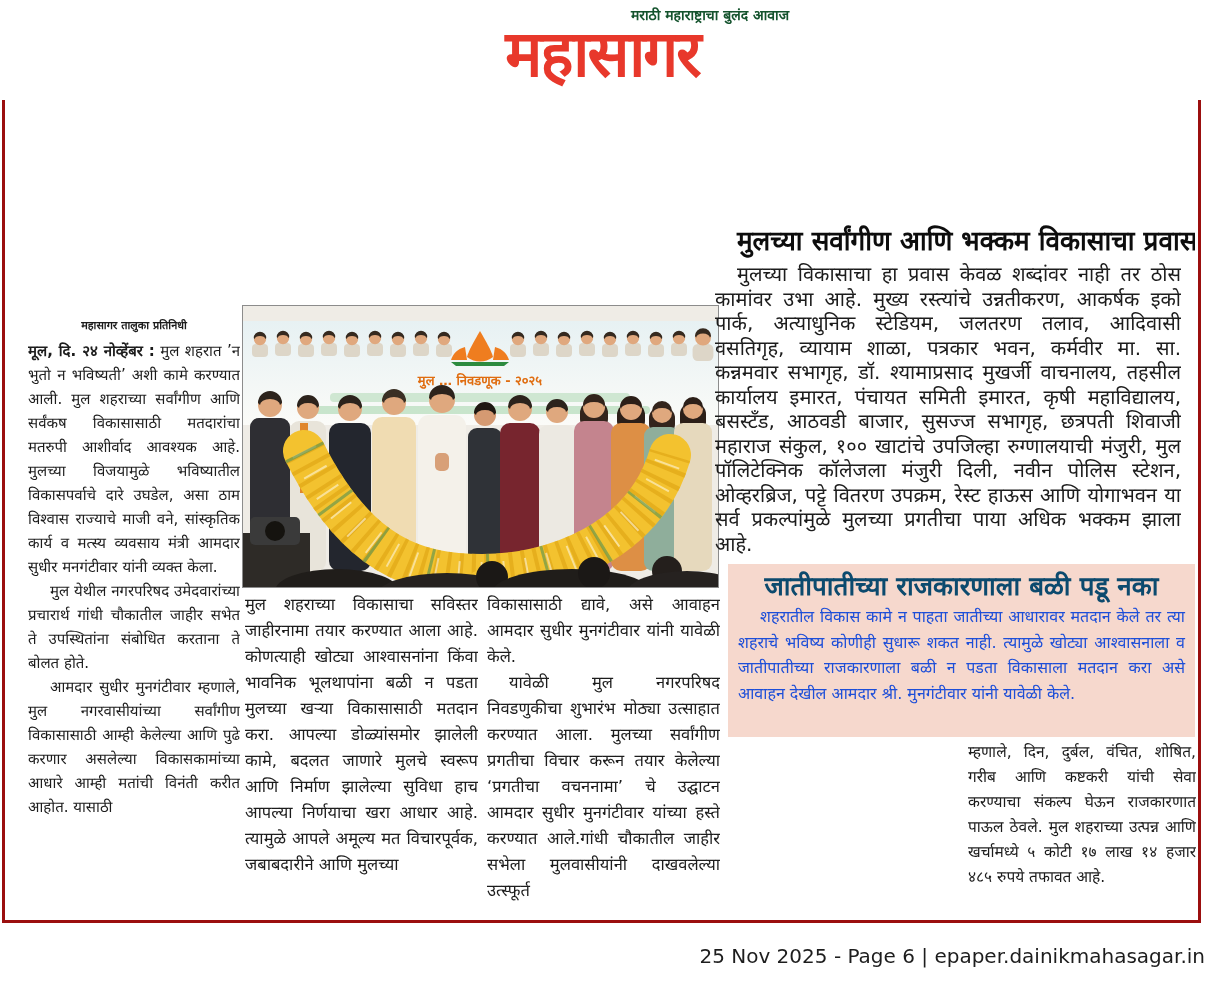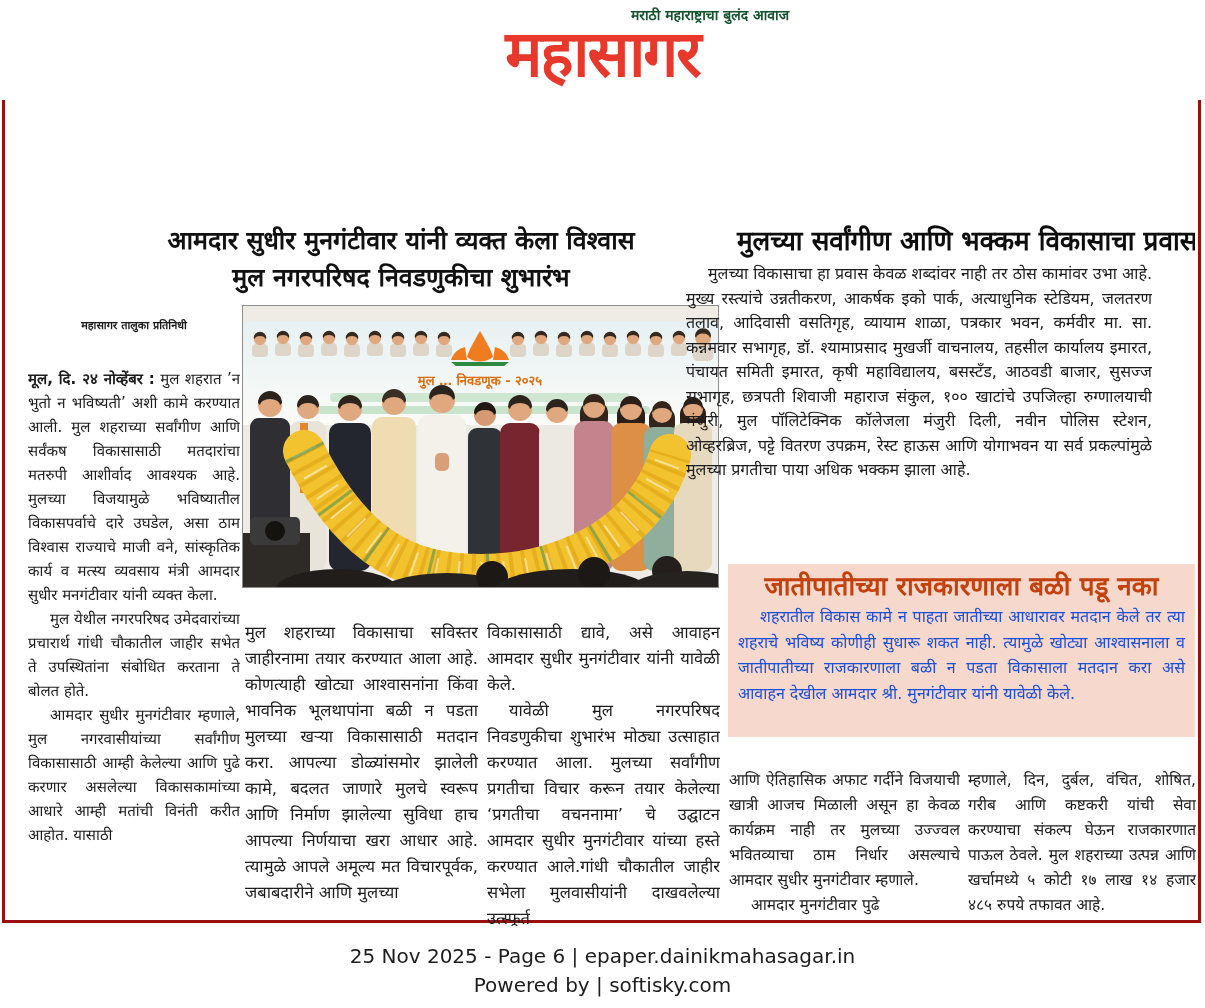--- a/index.html
+++ b/index.html
@@ -18,66 +18,62 @@
   .headline-wrap { position:absolute; top:104px; left:18px; width:1168px; text-align:center; overflow:hidden; }
   .headline { display:inline-block; white-space:nowrap; font-size:56px; font-weight:bold;
               color:#0d0d0d; line-height:96px; letter-spacing:-1px; }
 
   .subheadline { position:absolute; top:222px; left:92px; width:618px; text-align:center;
                  font-weight:bold; color:#111; }
   .subheadline .line { display:inline-block; white-space:nowrap; font-size:25px; line-height:37px; }
 
   .col { position:absolute; overflow:hidden; color:#1c1c1c; text-align:justify; }
   .col p { text-indent:22px; }
-  .col p.noindent { text-indent:0;margin-top:28px; }
+  .col p.noindent { text-indent:0; }
 
   .left-col { left:28px; top:313px; width:212px; height:606px; font-size:15px; line-height:24px; }
   .byline { text-align:center; font-weight:bold; font-size:11px; line-height:26px; text-indent:0 !important; }
   .dateline { font-weight:bold; }
 
   .photo { position:absolute; left:242px; top:305px; width:477px; height:283px; }
 
   .midcol-a { left:245px; top:592px; width:233px; height:334px; font-size:16.5px; line-height:26px; }
   .midcol-b { left:487px; top:592px; width:233px; height:334px; font-size:16.5px; line-height:26px; }
 
   .right-heading-wrap { position:absolute; left:729px; top:222px; width:466px; overflow:hidden;text-decoration:underline; }
   .right-heading { display:inline-block; white-space:nowrap; font-size:27px; font-weight:bold;
                    color:#0d0d0d; line-height:38px; }
-  .right-body { left:686px; top:262px; width:466px; height:296px; font-size:16px; line-height:24.5px; }
+  .right-body { left:715px; top:262px; width:466px; height:296px; font-size:20px; line-height:24.5px; }
 
   .highlight-box { position:absolute; left:728px; top:564px; width:467px; height:173px;
                    background:#f6d8cd; padding:4px 10px 6px 10px; overflow:hidden; }
   .hl-heading-wrap { width:447px; text-align:center; overflow:hidden; }
   .hl-heading { display:inline-block; white-space:nowrap; font-size:26px; font-weight:bold;
-                color:#c2410c; line-height:36px; }
+                color:#0c4a6e; line-height:36px; }
   .hl-body { font-size:16px; line-height:25.5px; text-align:justify; color:#1d4ed8; }
   .hl-body p { text-indent:22px; }
 
   .brcol-a { left:729px; top:740px; width:231px; height:188px; font-size:15.5px; line-height:25px; }
   .brcol-b { left:968px; top:740px; width:228px; height:188px; font-size:15.5px; line-height:25px; }
 
-  .footer { position:absolute; left:0; width:100%; text-align:center; color:#1d1d1d; font-size:20px; }
+  .footer { position:absolute; left:0; width:100%; text-align:right; color:#1d1d1d; font-size:20px; }
   .footer1 { top:944px; }
   .footer2 { top:973px; }
 </style>
 </head>
 <body>
 
 <div class="page">
 
   <div class="tagline">मराठी महाराष्ट्राचा बुलंद आवाज</div>
   <div class="masthead">महासागर</div>
 
   <div class="frame"></div>
 
 
-  <div class="subheadline">
-    <span class="line fitw">आमदार सुधीर मुनगंटीवार यांनी व्यक्त केला विश्वास</span><br>
-    <span class="line fitw">मुल नगरपरिषद निवडणुकीचा शुभारंभ</span>
-  </div>
 
   <div class="col left-col">
     <p class="byline">महासागर तालुका प्रतिनिधी</p>
     <p class="noindent"><span class="dateline">मूल, दि. २४ नोव्हेंबर :</span> <span>मुल शहरात ’न भुतो न भविष्यती’ अशी कामे करण्यात आली. मुल शहराच्या सर्वांगीण आणि सर्वंकष विकासासाठी मतदारांचा मतरुपी आशीर्वाद आवश्यक आहे. मुलच्या विजयामुळे भविष्यातील विकासपर्वाचे दारे उघडेल, असा ठाम विश्वास राज्याचे माजी वने, सांस्कृतिक कार्य व मत्स्य व्यवसाय मंत्री आमदार सुधीर मनगंटीवार यांनी व्यक्त केला.</span></p>
     <p>मुल येथील नगरपरिषद उमेदवारांच्या प्रचारार्थ गांधी चौकातील जाहीर सभेत ते उपस्थितांना संबोधित करताना ते बोलत होते.</p>
     <p>आमदार सुधीर मुनगंटीवार म्हणाले, मुल नगरवासीयांच्या सर्वांगीण विकासासाठी आम्ही केलेल्या आणि पुढे करणार असलेल्या विकासकामांच्या आधारे आम्ही मतांची विनंती करीत आहोत. यासाठी</p>
   </div>
 
   <svg class="photo" viewBox="0 0 477 283" aria-hidden="true">
     <defs>
@@ -234,24 +230,19 @@
 
   <div class="highlight-box">
     <div class="hl-heading-wrap">
       <span class="hl-heading fitw">जातीपातीच्या राजकारणाला बळी पडू नका</span>
     </div>
     <div class="hl-body">
       <p>शहरातील विकास कामे न पाहता जातीच्या आधारावर मतदान केले तर त्या शहराचे भविष्य कोणीही सुधारू शकत नाही. त्यामुळे खोट्या आश्वासनाला व जातीपातीच्या राजकारणाला बळी न पडता विकासाला मतदान करा असे आवाहन देखील आमदार श्री. मुनगंटीवार यांनी यावेळी केले.</p>
     </div>
   </div>
 
-  <div class="col brcol-a">
-    <p class="noindent">आणि ऐतिहासिक अफाट गर्दीने विजयाची खात्री आजच मिळाली असून हा केवळ कार्यक्रम नाही तर मुलच्या उज्ज्वल भवितव्याचा ठाम निर्धार असल्याचे आमदार सुधीर मुनगंटीवार म्हणाले.</p>
-    <p>आमदार मुनगंटीवार पुढे</p>
-  </div>
   <div class="col brcol-b">
     <p class="noindent">म्हणाले, दिन, दुर्बल, वंचित, शोषित, गरीब आणि कष्टकरी यांची सेवा करण्याचा संकल्प घेऊन राजकारणात पाऊल ठेवले. मुल शहराच्या उत्पन्न आणि खर्चामध्ये ५ कोटी १७ लाख १४ हजार ४८५ रुपये तफावत आहे.</p>
   </div>
 
   <div class="footer footer1">25 Nov 2025 - Page 6 | epaper.dainikmahasagar.in</div>
-  <div class="footer footer2">Powered by | softisky.com</div>
 
 </div>
 
 </body></html>

